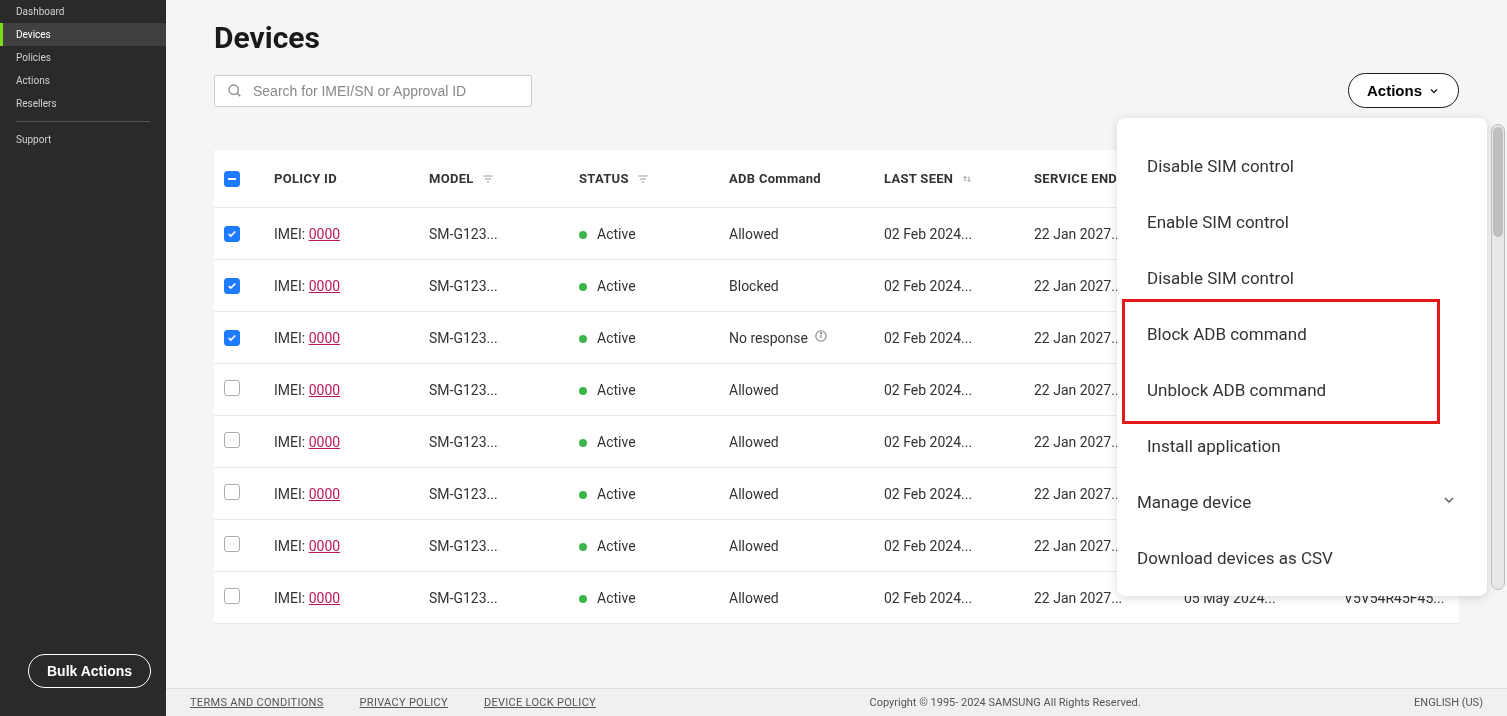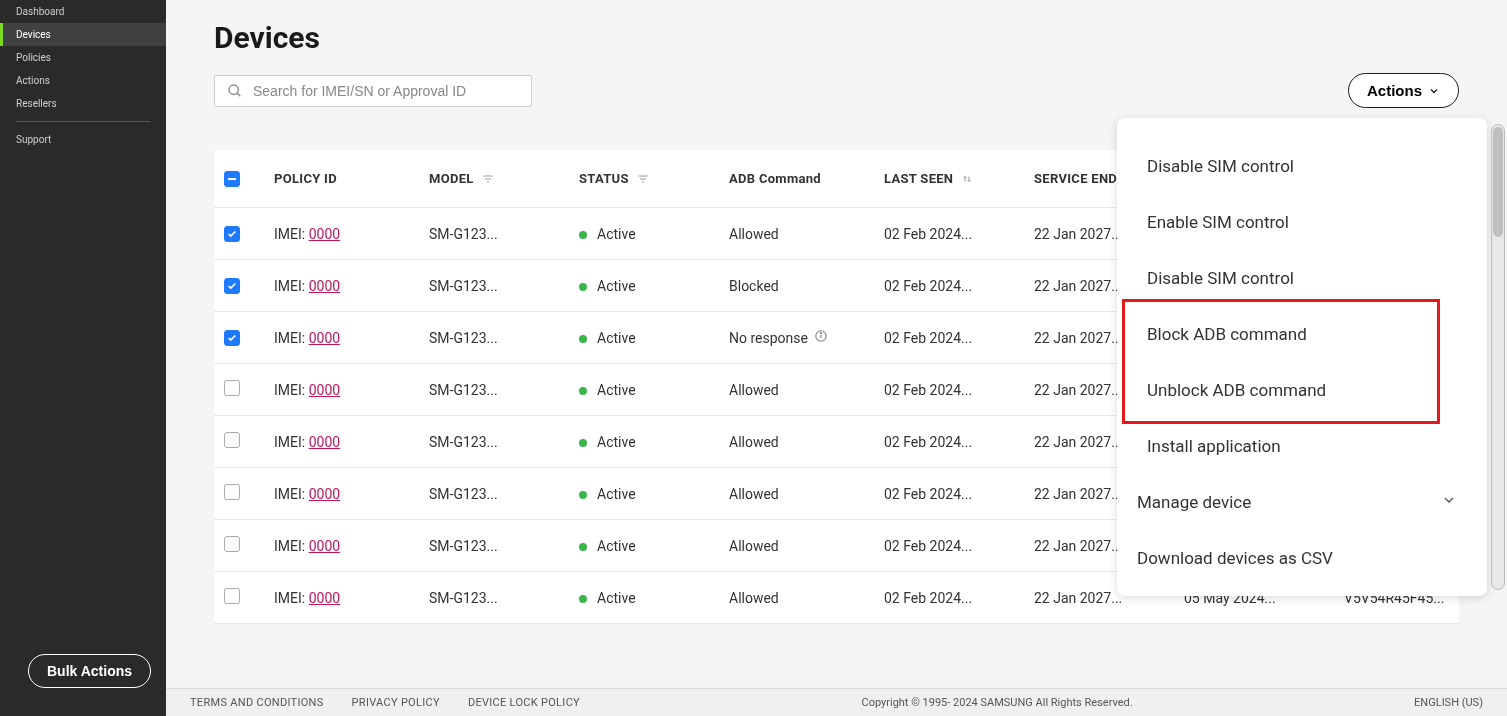--- a/index.html
+++ b/index.html
@@ -203,21 +203,21 @@
     height: 28px;
     background: #f0f0f0;
     border-top: 1px solid #ddd;
     display: flex;
     align-items: center;
     justify-content: space-between;
     padding: 0 24px;
     font-size: 11px;
     color: #555;
   }
-  .footer .links { display:flex; gap: 28px; }
+  .footer .links { display:flex; gap: 36px; text-decoration: underline; }
   .footer .links span { cursor: pointer; letter-spacing: 0.3px; }
 </style>
 </head>
 <body>
 
 <div class="sidebar">
   <div class="sidebar-item">Dashboard</div>
   <div class="sidebar-item active">Devices</div>
   <div class="sidebar-item">Policies</div>
   <div class="sidebar-item">Actions</div>

